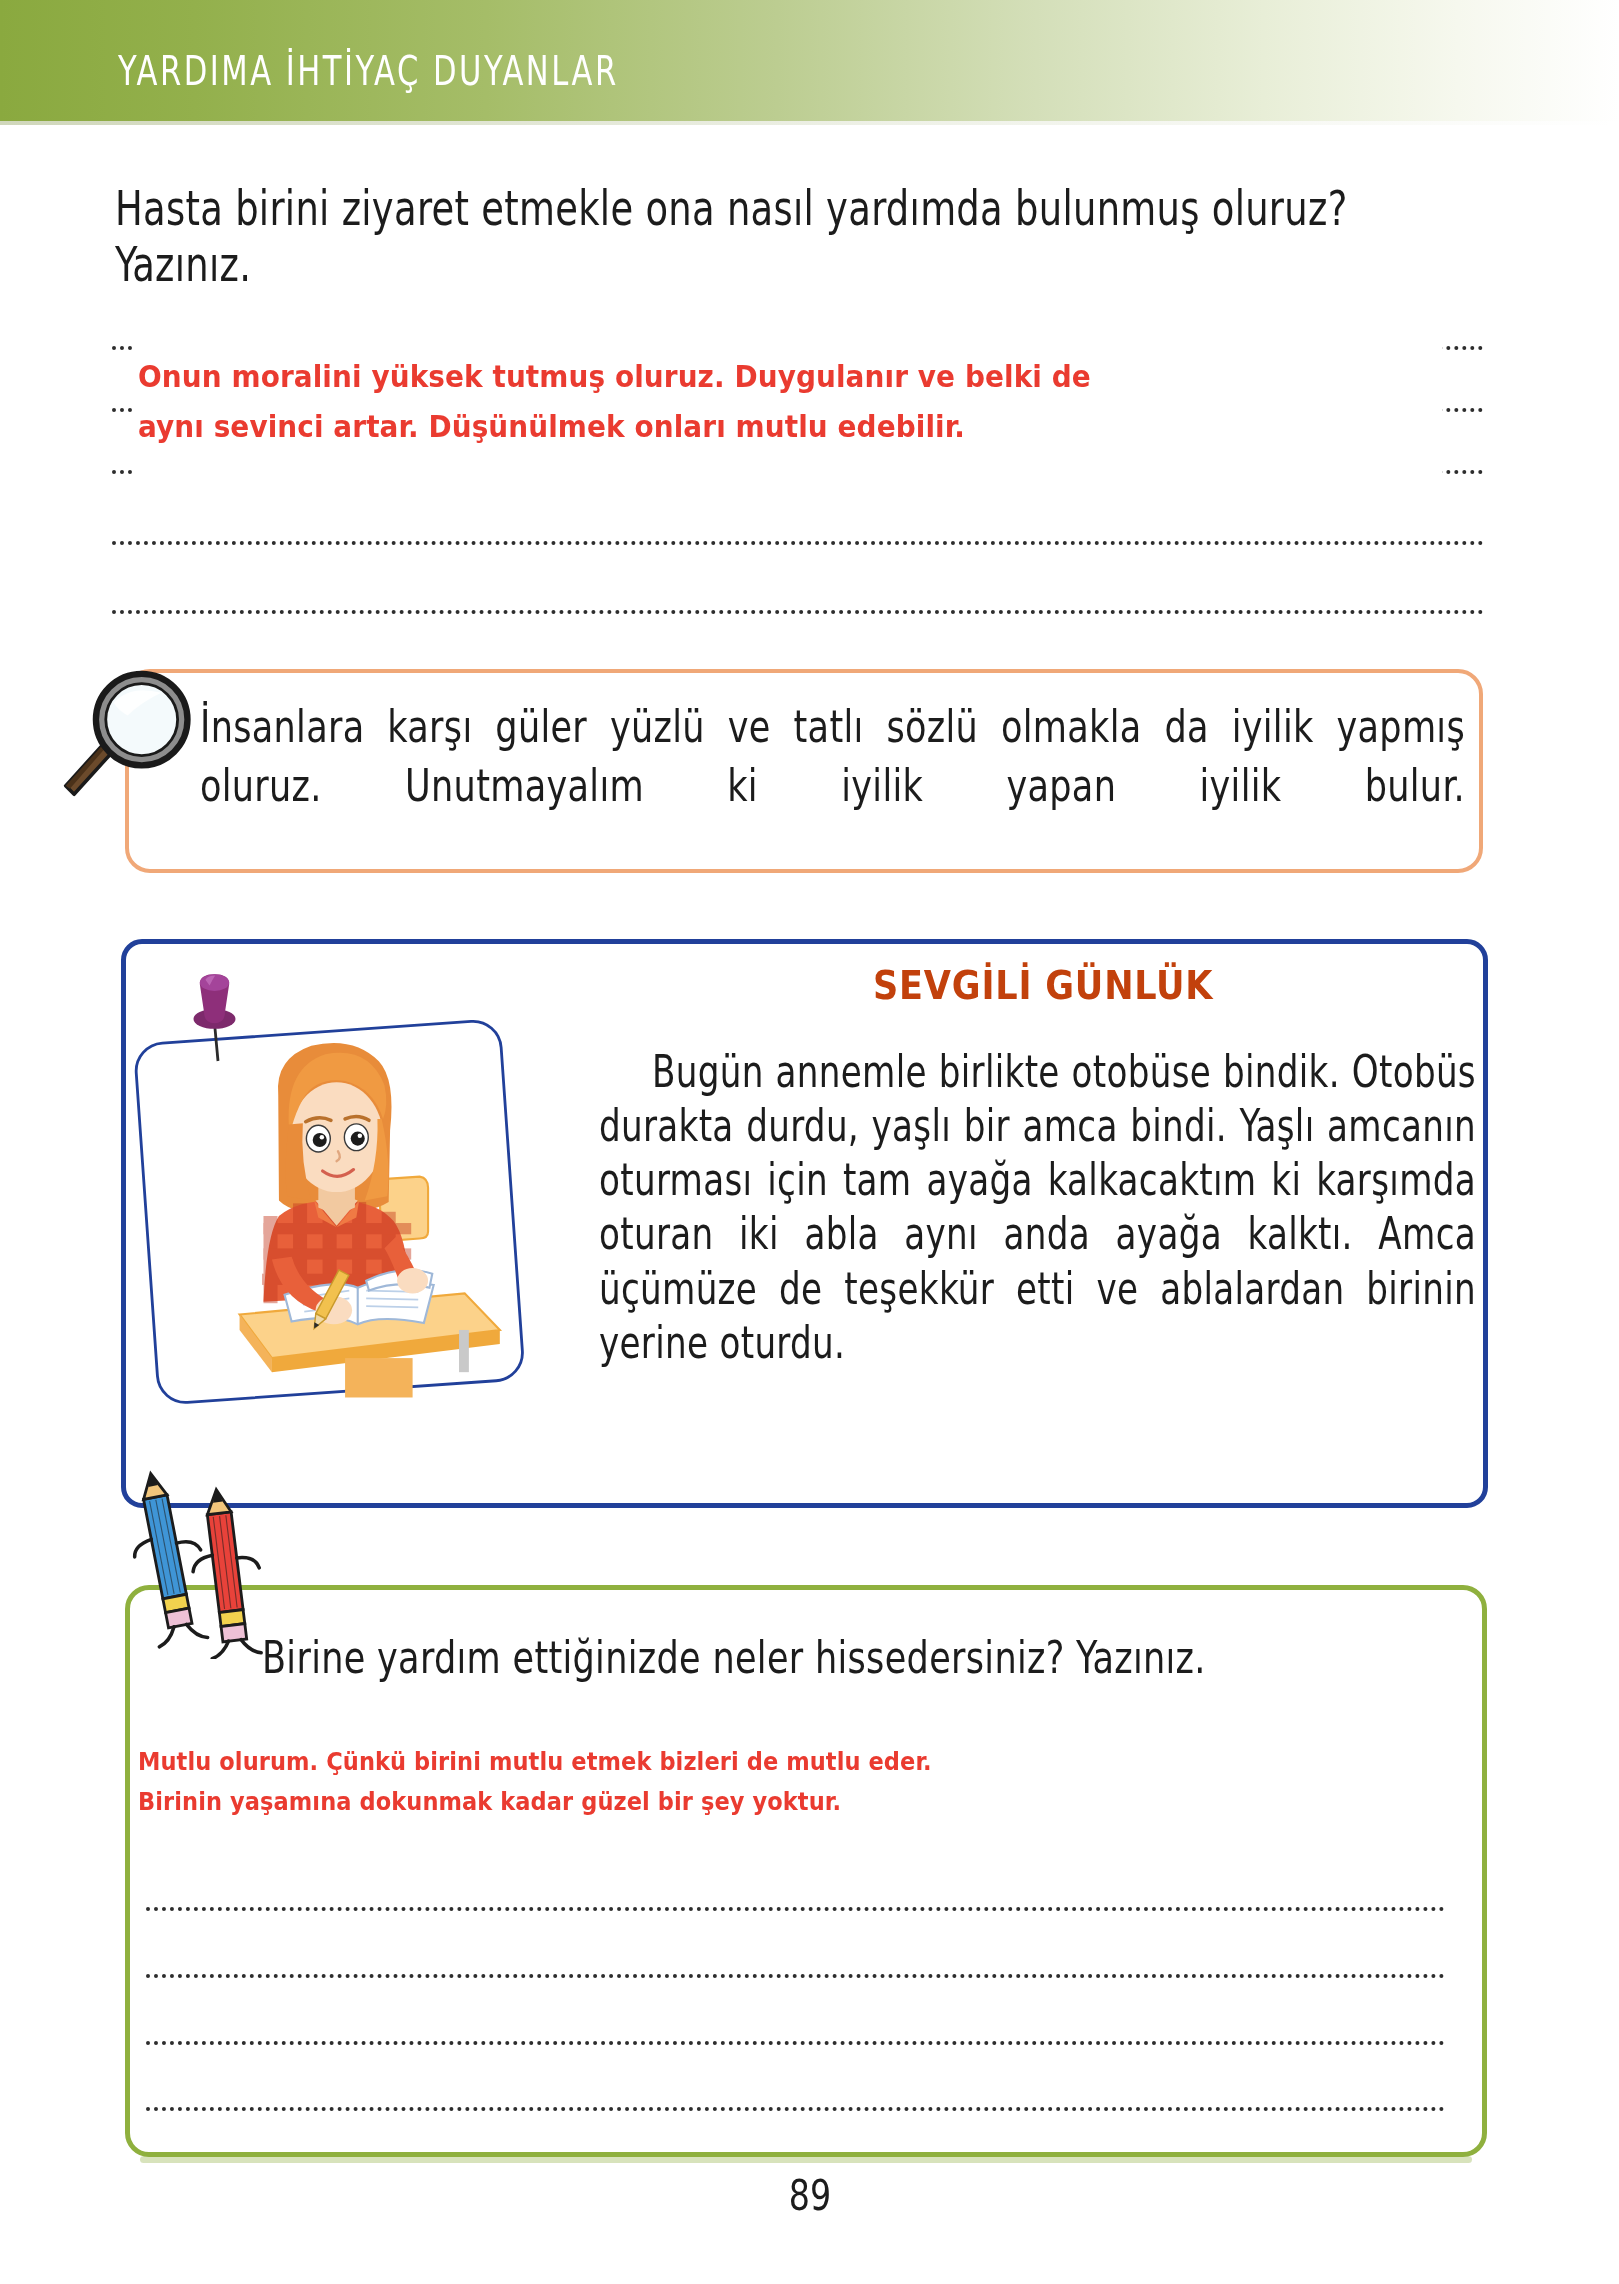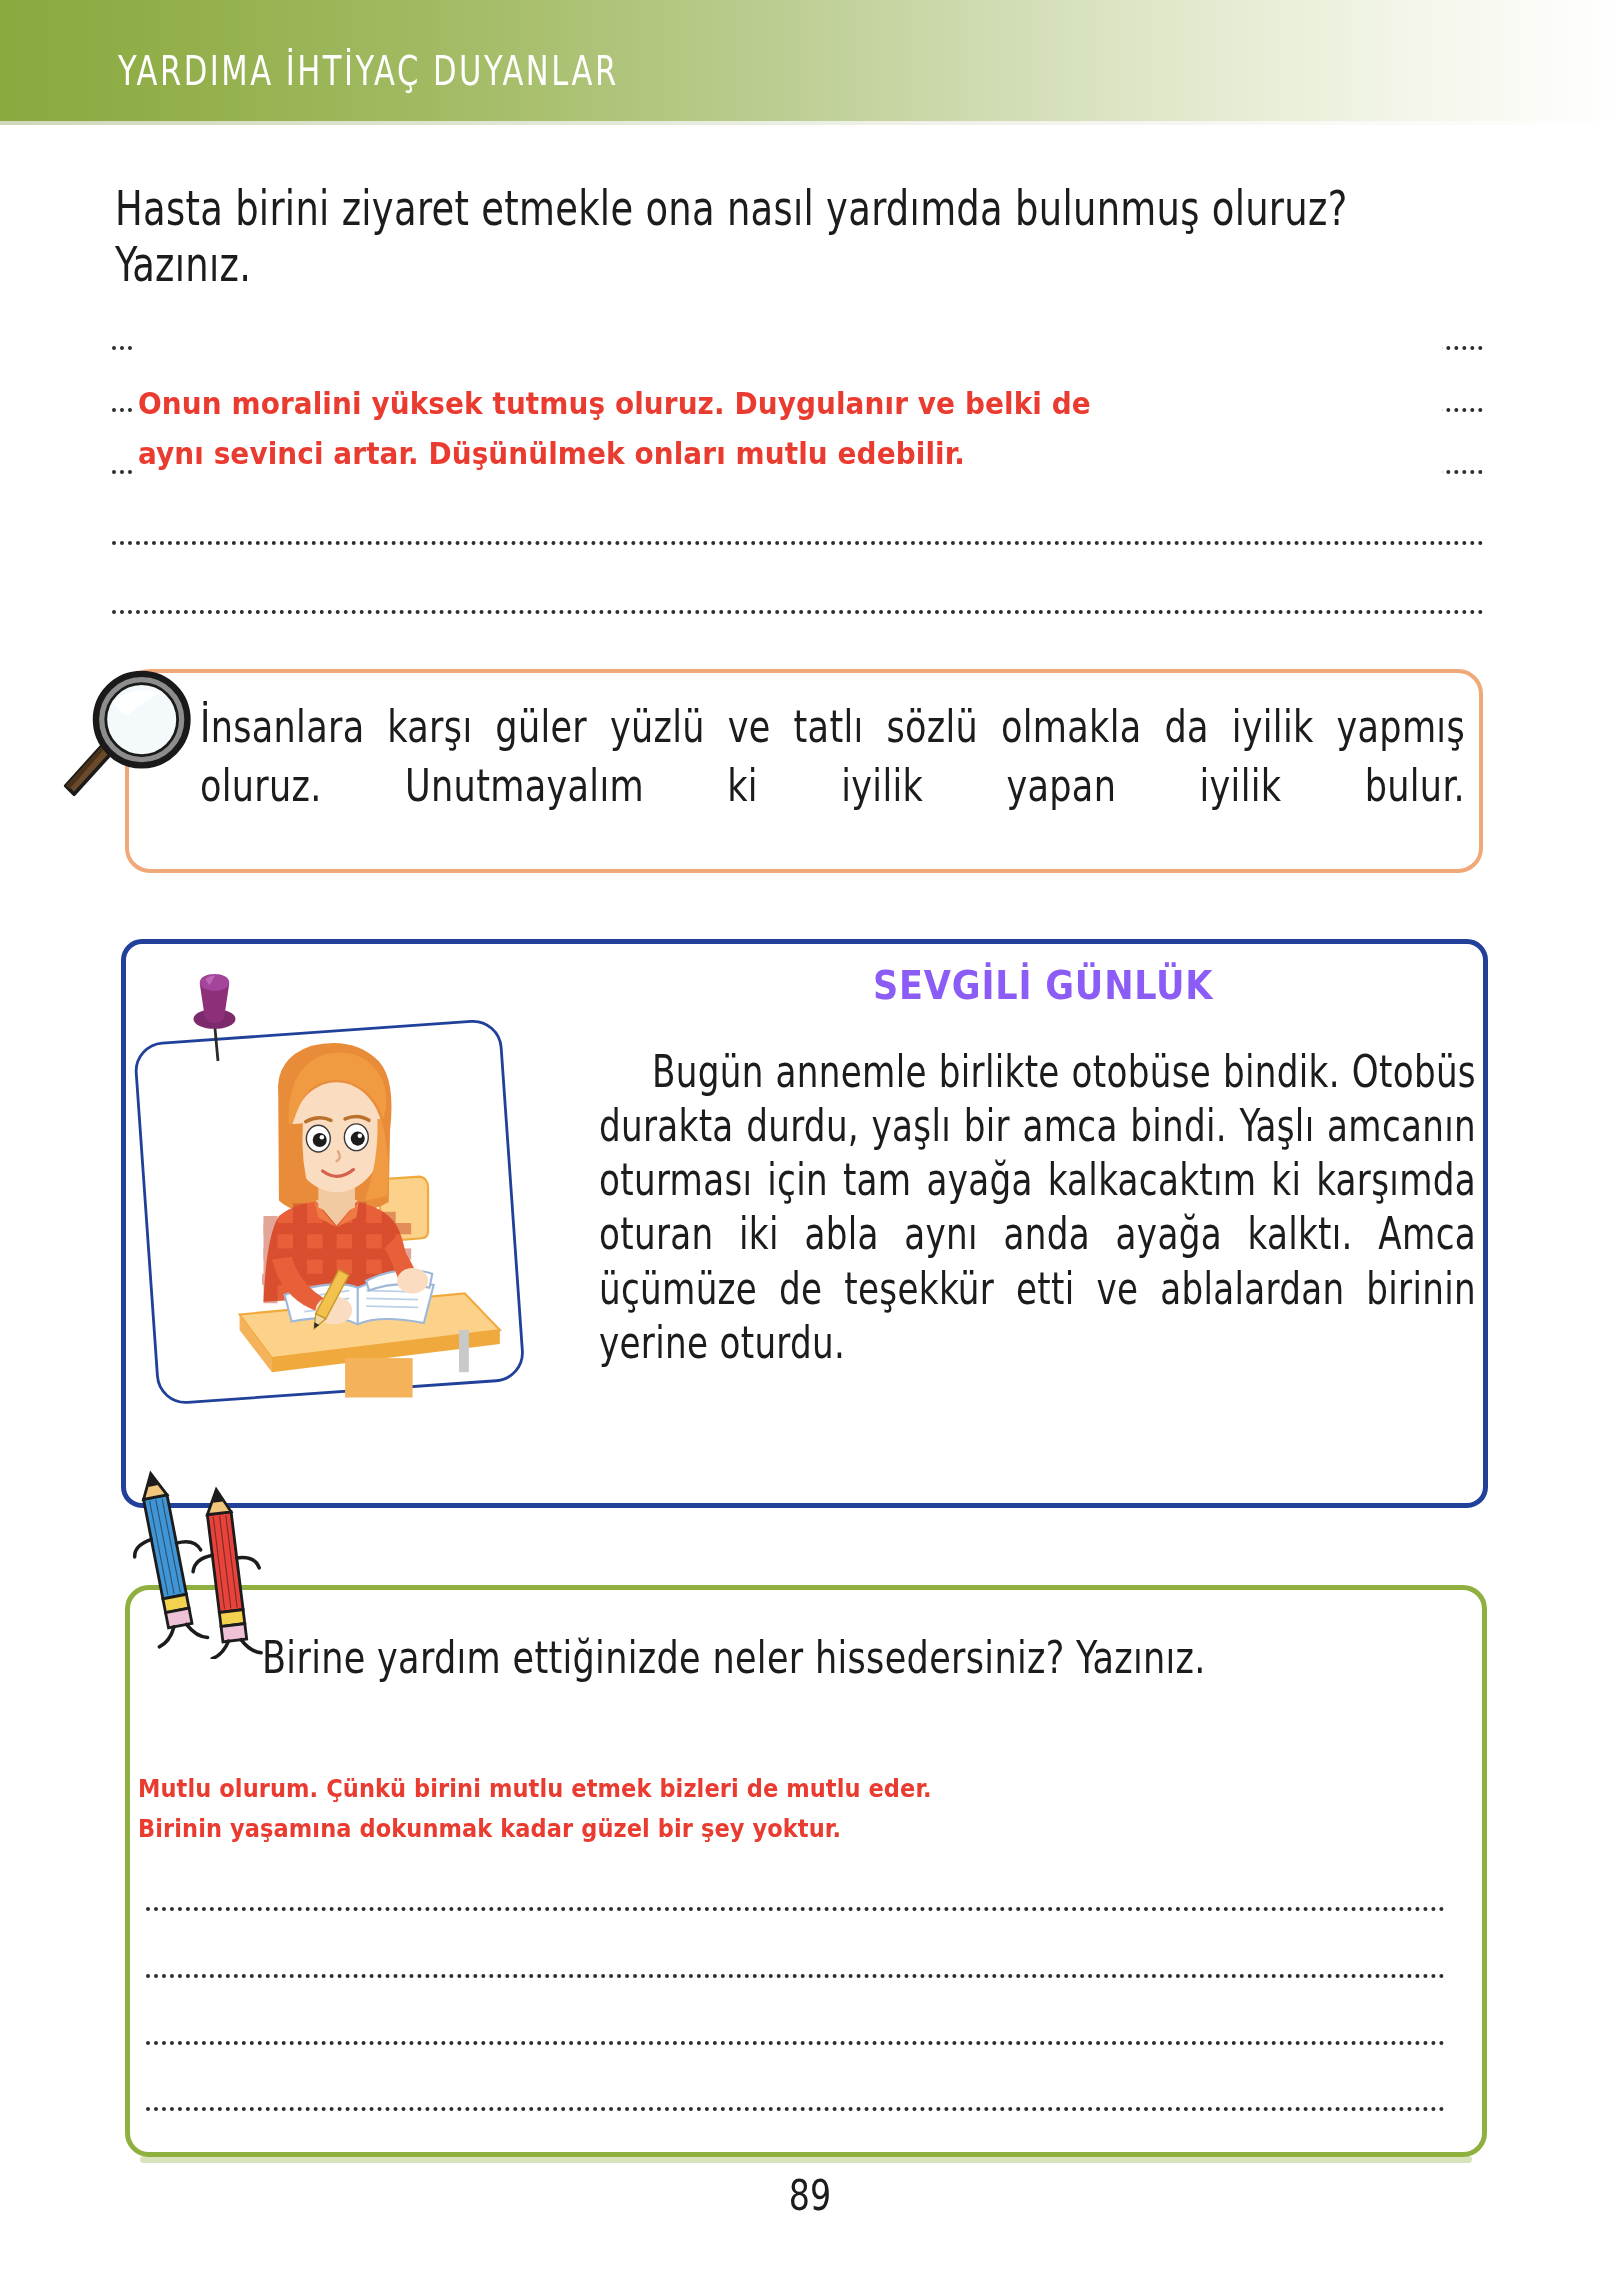--- a/index.html
+++ b/index.html
@@ -104,21 +104,20 @@
     width: 1308px;
     height: 141px;
     background: #ffffff;
   }
   .red-answer {
     position: absolute;
     font-family: "Liberation Sans Narrow", "DejaVu Sans Condensed", "Liberation Sans", sans-serif;
     font-weight: 700;
     color: #ea3b30;
     letter-spacing: 0.1px;
-    margin-top: 27px;
   }
   .red-answer-1 {
     left: 138px;
     top: 351px;
     width: 1265px;
     font-size: 31px;
     line-height: 1.62;
   }
 
   
@@ -166,21 +165,21 @@
     box-sizing: border-box;
     background: #ffffff;
   }
   .diary-title {
     position: absolute;
     left: 873px;
     top: 963px;
     font-family: "Liberation Sans Narrow", "DejaVu Sans Condensed", "Liberation Sans", sans-serif;
     font-weight: 700;
     font-size: 39px;
-    color: #8b5cf6;
+    color: #c2410c;
     letter-spacing: 0.8px;
     white-space: nowrap;
   }
   .diary-body {
     position: absolute;
     left: 599px;
     top: 1045px;
     width: 877px;
     font-size: 38px;
     line-height: 1.23;

